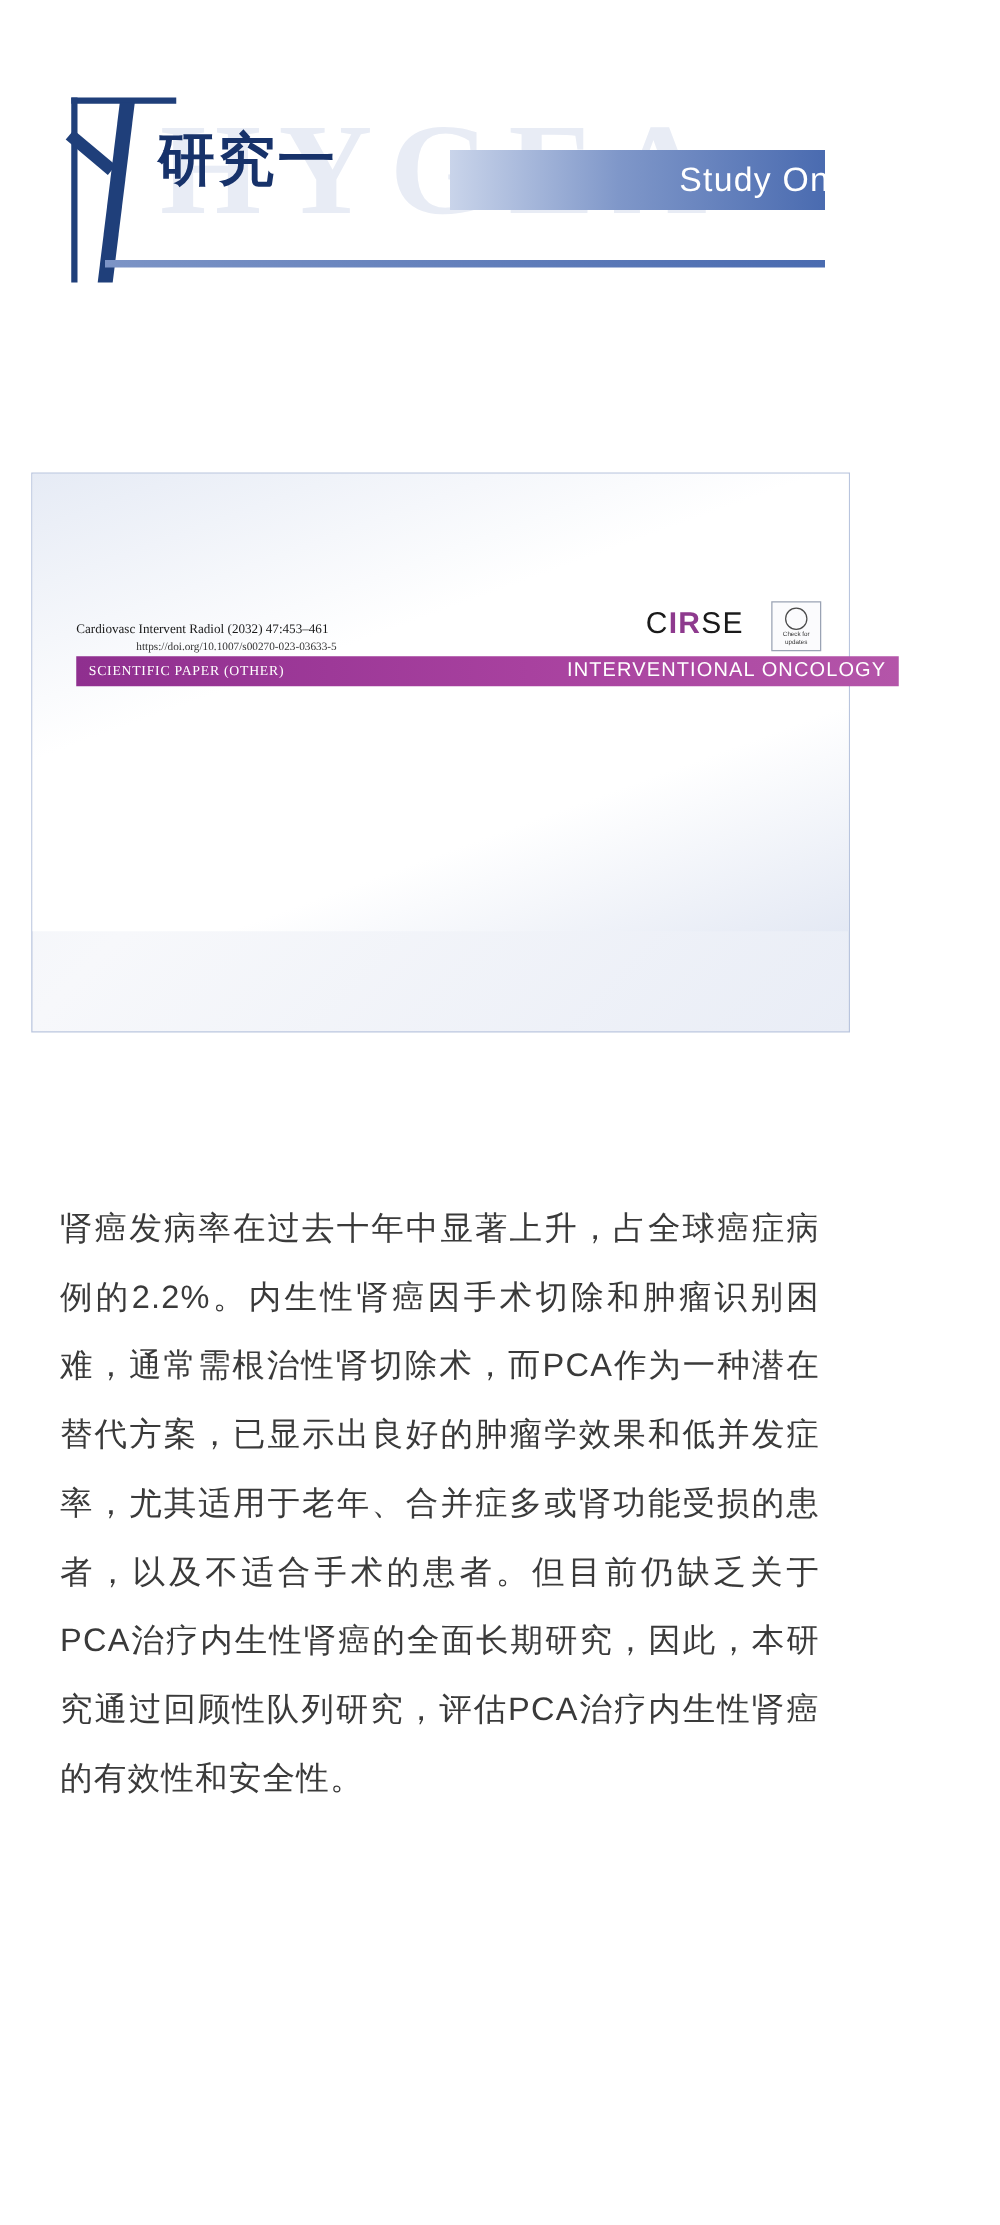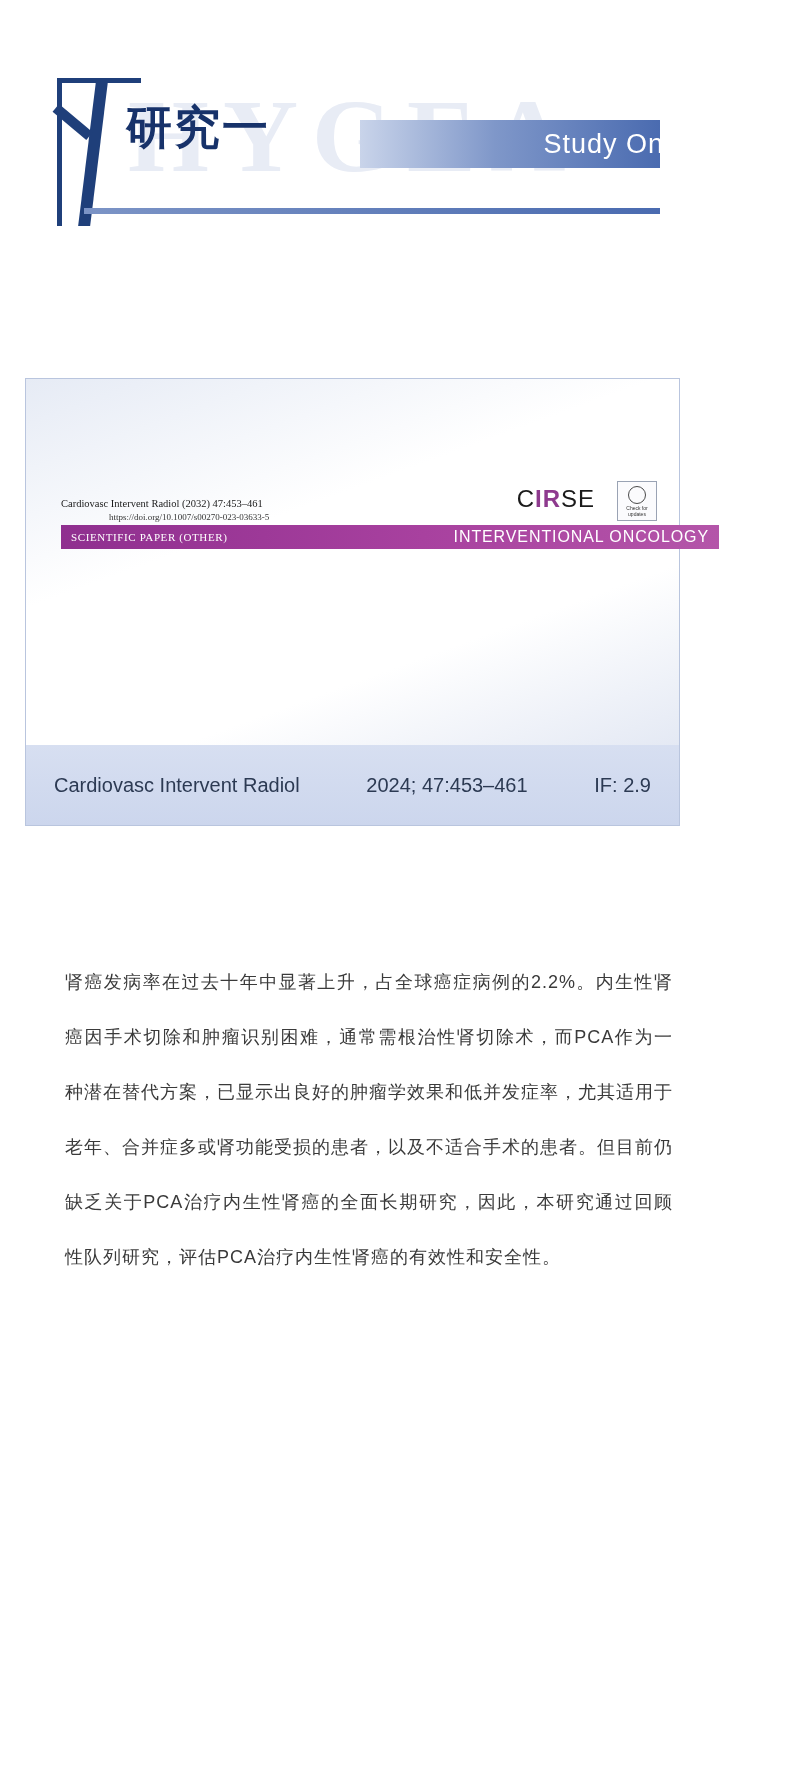--- a/index.html
+++ b/index.html
@@ -253,27 +253,26 @@
   .footer-journal { flex: 0 0 auto; }
   .footer-vol { flex: 1 1 auto; text-align: center; }
   .footer-if { flex: 0 0 auto; }
 
   
   .body-text {
     position: absolute;
     left: 48px;
     top: 955px;
     width: 608px;
-    font-size: 18px;
+    font-size: 26px;
     line-height: 55px;
     color: #3a3a3a;
     letter-spacing: 1px;
     text-align: justify;
     text-justify: inter-character;
-    margin-left: 17px;
   }
 </style>
 </head>
 <body>
 
 <div class="header">
   <div class="ghost-word">HYGEA</div>
 
   <div class="numeral">
     <div class="num-top"></div>
@@ -307,22 +306,15 @@
       <div class="cu-txt">updates</div>
     </div>
 
     <div class="purple-band">
       <div class="band-left">SCIENTIFIC PAPER (OTHER)</div>
       <div class="band-right">INTERVENTIONAL ONCOLOGY</div>
     </div>
 
   </div>
 
-  <div class="card-footer">
-    <div class="footer-row">
-      <div class="footer-journal">Cardiovasc Intervent Radiol</div>
-      <div class="footer-vol">2024; 47:453–461</div>
-      <div class="footer-if">IF: 2.9</div>
-    </div>
-  </div>
 </div>
 
 <div class="body-text">肾癌发病率在过去十年中显著上升，占全球癌症病例的2.2%。内生性肾癌因手术切除和肿瘤识别困难，通常需根治性肾切除术，而PCA作为一种潜在替代方案，已显示出良好的肿瘤学效果和低并发症率，尤其适用于老年、合并症多或肾功能受损的患者，以及不适合手术的患者。但目前仍缺乏关于PCA治疗内生性肾癌的全面长期研究，因此，本研究通过回顾性队列研究，评估PCA治疗内生性肾癌的有效性和安全性。</div>
 
 </body></html>

